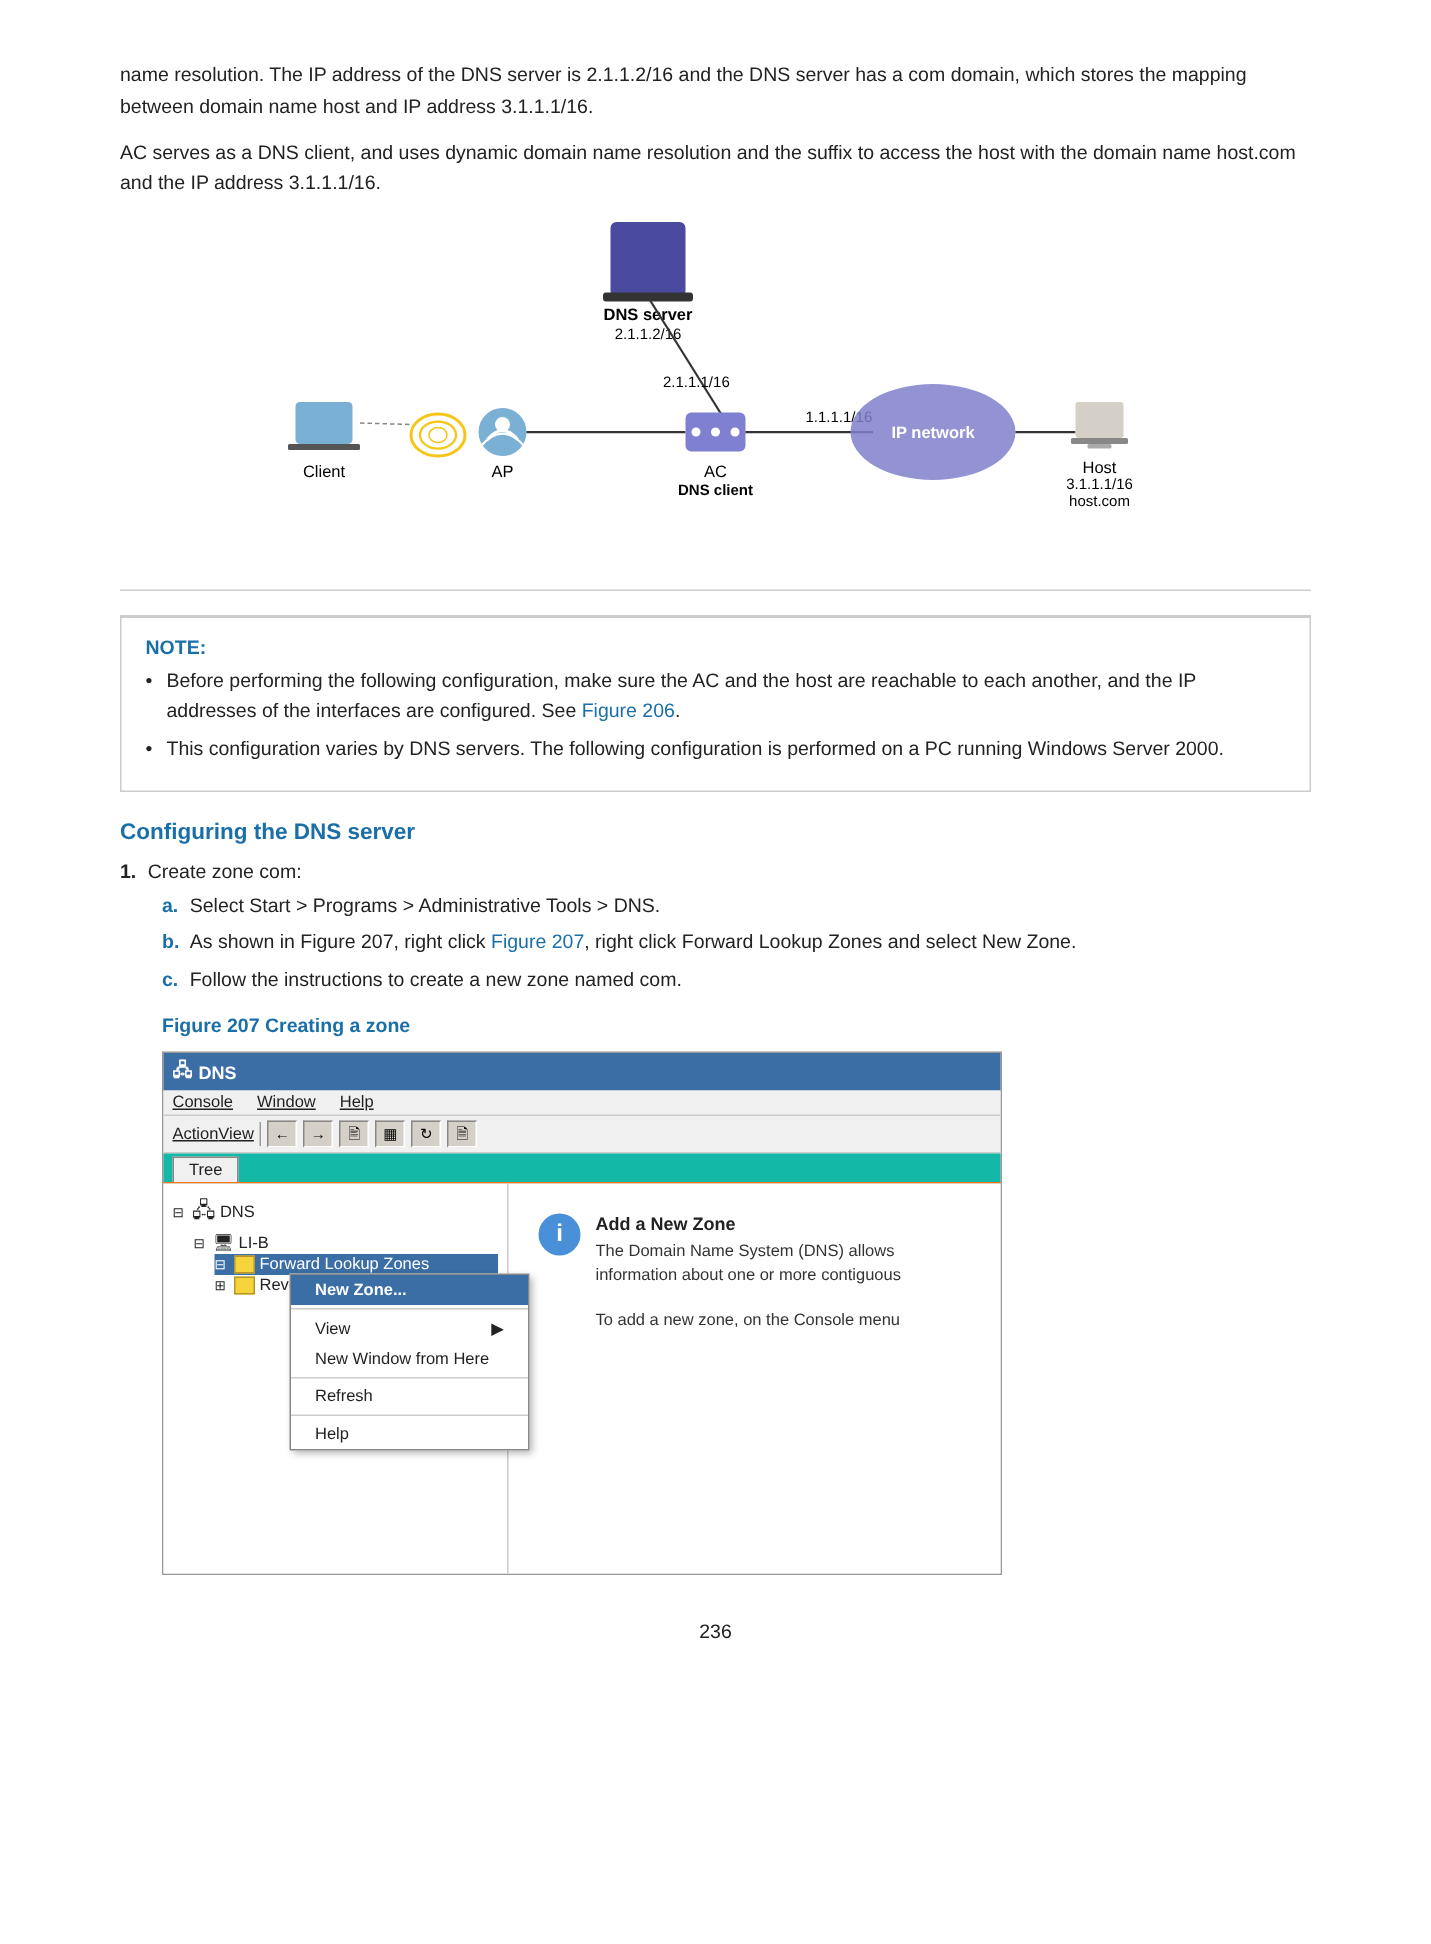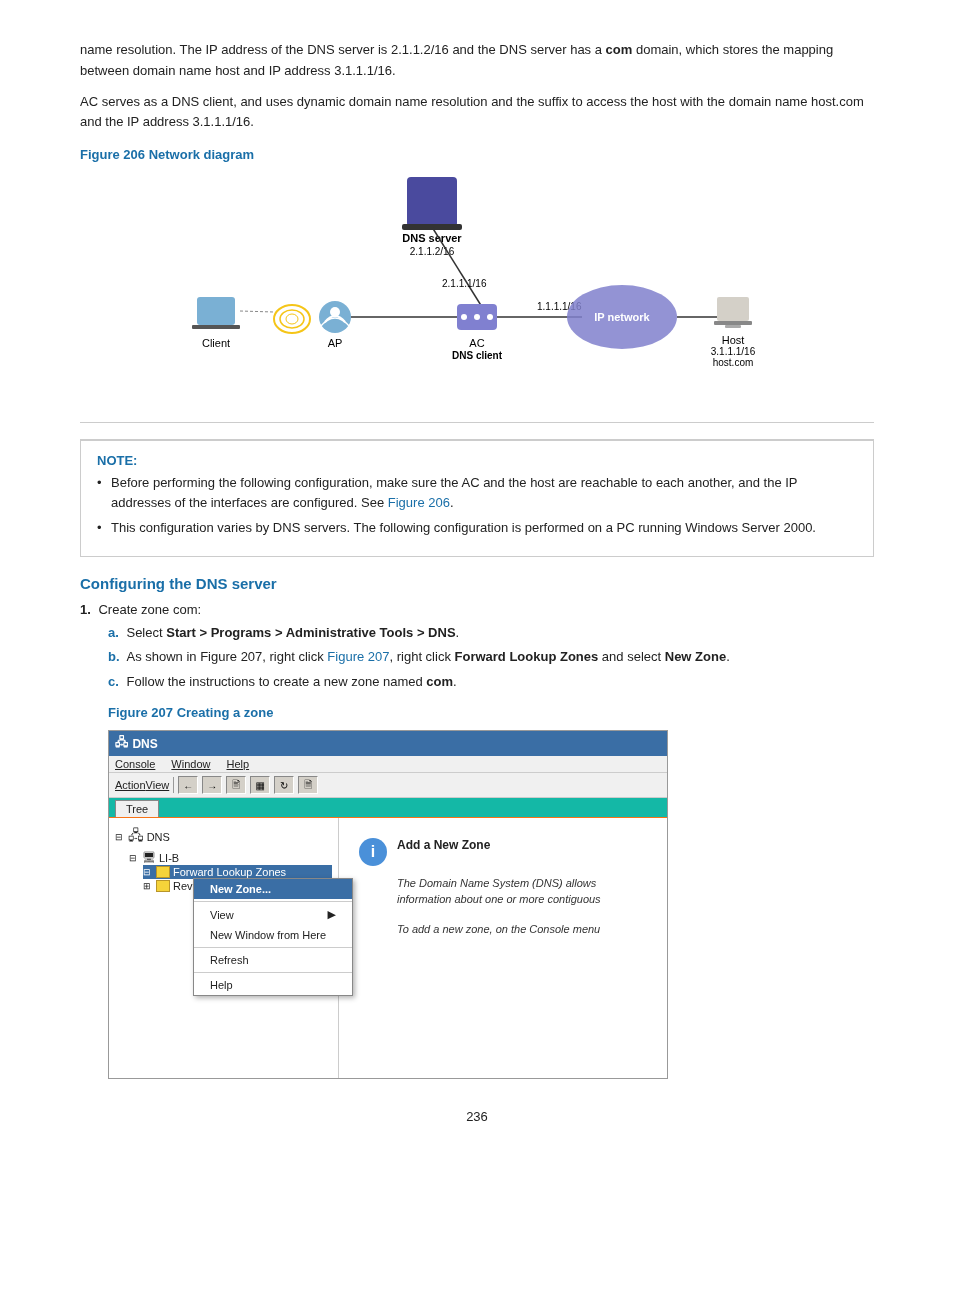--- a/index.html
+++ b/index.html
@@ -13,21 +13,21 @@
       padding: 40px 80px;
     }
     .page-content {
       max-width: 794px;
       margin: 0 auto;
     }
     p {
       margin-bottom: 10px;
       line-height: 1.6;
     }
-    b { font-weight: bold; }
+    b { font-weight: normal; }
     .figure-label {
       color: #1a6fa8;
       font-weight: bold;
       margin-bottom: 8px;
       margin-top: 14px;
       display: block;
     }
     .figure-link {
       color: #1a6fa8;
       text-decoration: none;
@@ -228,27 +228,26 @@
       display: flex;
       align-items: center;
       justify-content: center;
       font-weight: bold;
       font-size: 16px;
       flex-shrink: 0;
     }
     .add-zone-text {
       font-weight: bold;
       font-size: 12px;
-      margin-bottom: 24px;
+      margin-bottom: 4px;
     }
     .add-zone-desc {
       font-size: 11px;
       color: #333;
       line-height: 1.4;
-      font-style: italic;
     }
     .tab-strip {
       background: #14b8a6;
       padding: 2px 6px 0 6px;
       border-bottom: 1px solid #f97316;
     }
     .tab {
       display: inline-block;
       background: #f0f0f0;
       border: 1px solid #888;
@@ -272,21 +271,20 @@
 <body>
 
 <div class="page-content">
 
   <p>
     <span>name resolution. The IP address of the DNS server is 2.1.1.2/16 and the DNS server has a </span><b>com</b><span> domain, which stores the mapping between domain name host and IP address 3.1.1.1/16.</span>
   </p>
 
   <p>AC serves as a DNS client, and uses dynamic domain name resolution and the suffix to access the host with the domain name host.com and the IP address 3.1.1.1/16.</p>
 
-  <span class="figure-label">Figure 206 Network diagram</span>
 
   <div class="network-diagram">
     <svg class="diagram-svg" viewBox="0 0 580 230">
 
       <rect x="220" y="5" width="50" height="50" fill="#4a4a9e" rx="4"></rect>
       <rect x="215" y="52" width="60" height="6" fill="#333" rx="2"></rect>
       <text x="245" y="70" text-anchor="middle" font-size="11" font-weight="bold">DNS server</text>
       <text x="245" y="83" text-anchor="middle" font-size="10">2.1.1.2/16</text>
 
       <line x1="245" y1="55" x2="295" y2="135" stroke="#333" stroke-width="1.5"></line>

